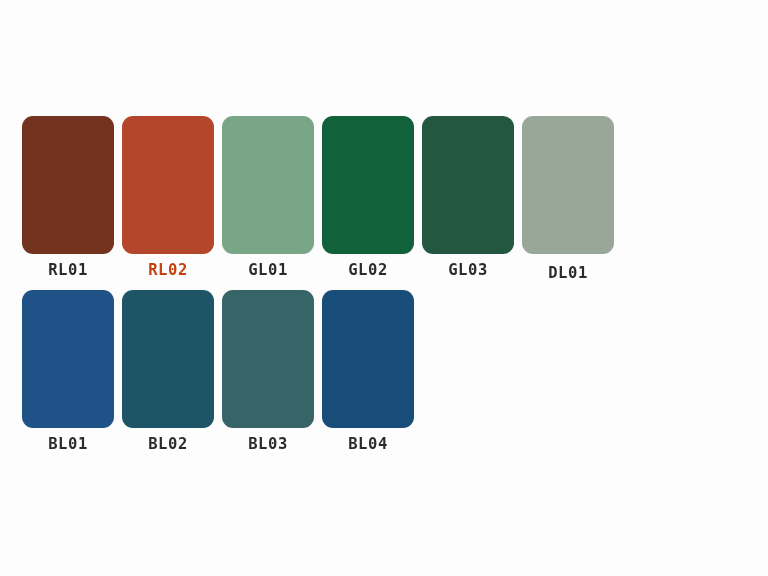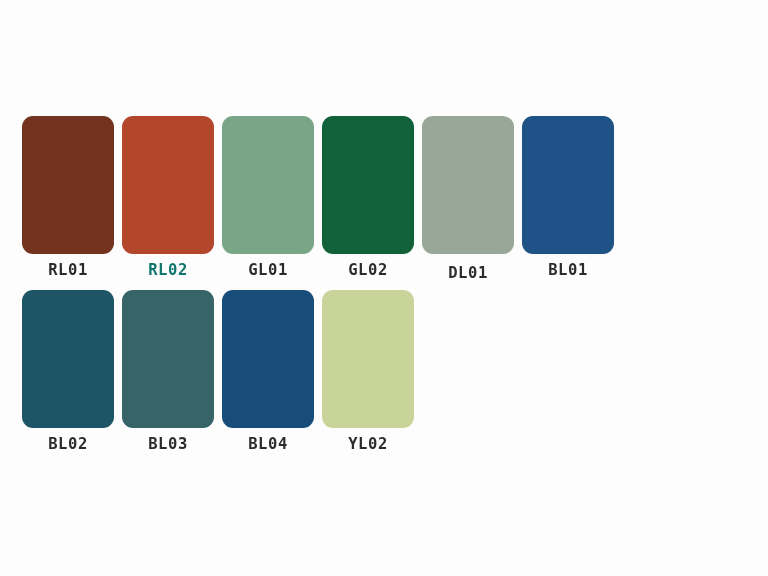--- a/index.html
+++ b/index.html
@@ -65,29 +65,33 @@
 <body>
 
 <div id="palette-board" style="background: rgb(253, 253, 253);">
   <div id="swatch-grid">
       <div class="swatch-cell">
         <div class="swatch-chip" style="background: rgb(115, 51, 31);"></div>
         <div class="swatch-label" style="color: rgb(43, 43, 43);">RL01</div>
       </div>
       <div class="swatch-cell">
         <div class="swatch-chip" style="background: rgb(180, 70, 43);"></div>
-        <div class="swatch-label" style="color: #0f766e;">RL02</div>
+        <div class="swatch-label" style="color: #c2410c;">RL02</div>
       </div>
       <div class="swatch-cell">
         <div class="swatch-chip" style="background: rgb(120, 166, 135);"></div>
         <div class="swatch-label" style="color: rgb(43, 43, 43); text-align: right;">GL01</div>
       </div>
       <div class="swatch-cell">
         <div class="swatch-chip" style="background: rgb(17, 98, 58);"></div>
         <div class="swatch-label" style="color: rgb(43, 43, 43);">GL02</div>
+      </div>
+      <div class="swatch-cell">
+        <div class="swatch-chip" style="background: rgb(35, 87, 64);"></div>
+        <div class="swatch-label" style="color: rgb(43, 43, 43);">GL03</div>
       </div>
       <div class="swatch-cell">
         <div class="swatch-chip" style="background: rgb(152, 167, 151);"></div>
         <div class="swatch-label" style="color: rgb(43, 43, 43); margin-top: 12px;">DL01</div>
       </div>
       <div class="swatch-cell">
         <div class="swatch-chip" style="background: rgb(31, 82, 135);"></div>
         <div class="swatch-label" style="color: rgb(43, 43, 43);">BL01</div>
       </div>
       <div class="swatch-cell">
@@ -95,18 +99,14 @@
         <div class="swatch-label" style="color: rgb(43, 43, 43);">BL02</div>
       </div>
       <div class="swatch-cell">
         <div class="swatch-chip" style="background: rgb(55, 100, 102);"></div>
         <div class="swatch-label" style="color: rgb(43, 43, 43);">BL03</div>
       </div>
       <div class="swatch-cell">
         <div class="swatch-chip" style="background: rgb(24, 77, 122);"></div>
         <div class="swatch-label" style="color: rgb(43, 43, 43);">BL04</div>
       </div>
-      <div class="swatch-cell">
-        <div class="swatch-chip" style="background: rgb(201, 212, 155);"></div>
-        <div class="swatch-label" style="color: rgb(43, 43, 43);">YL02</div>
-      </div>
     </div>
 </div>
 
 </body></html>

